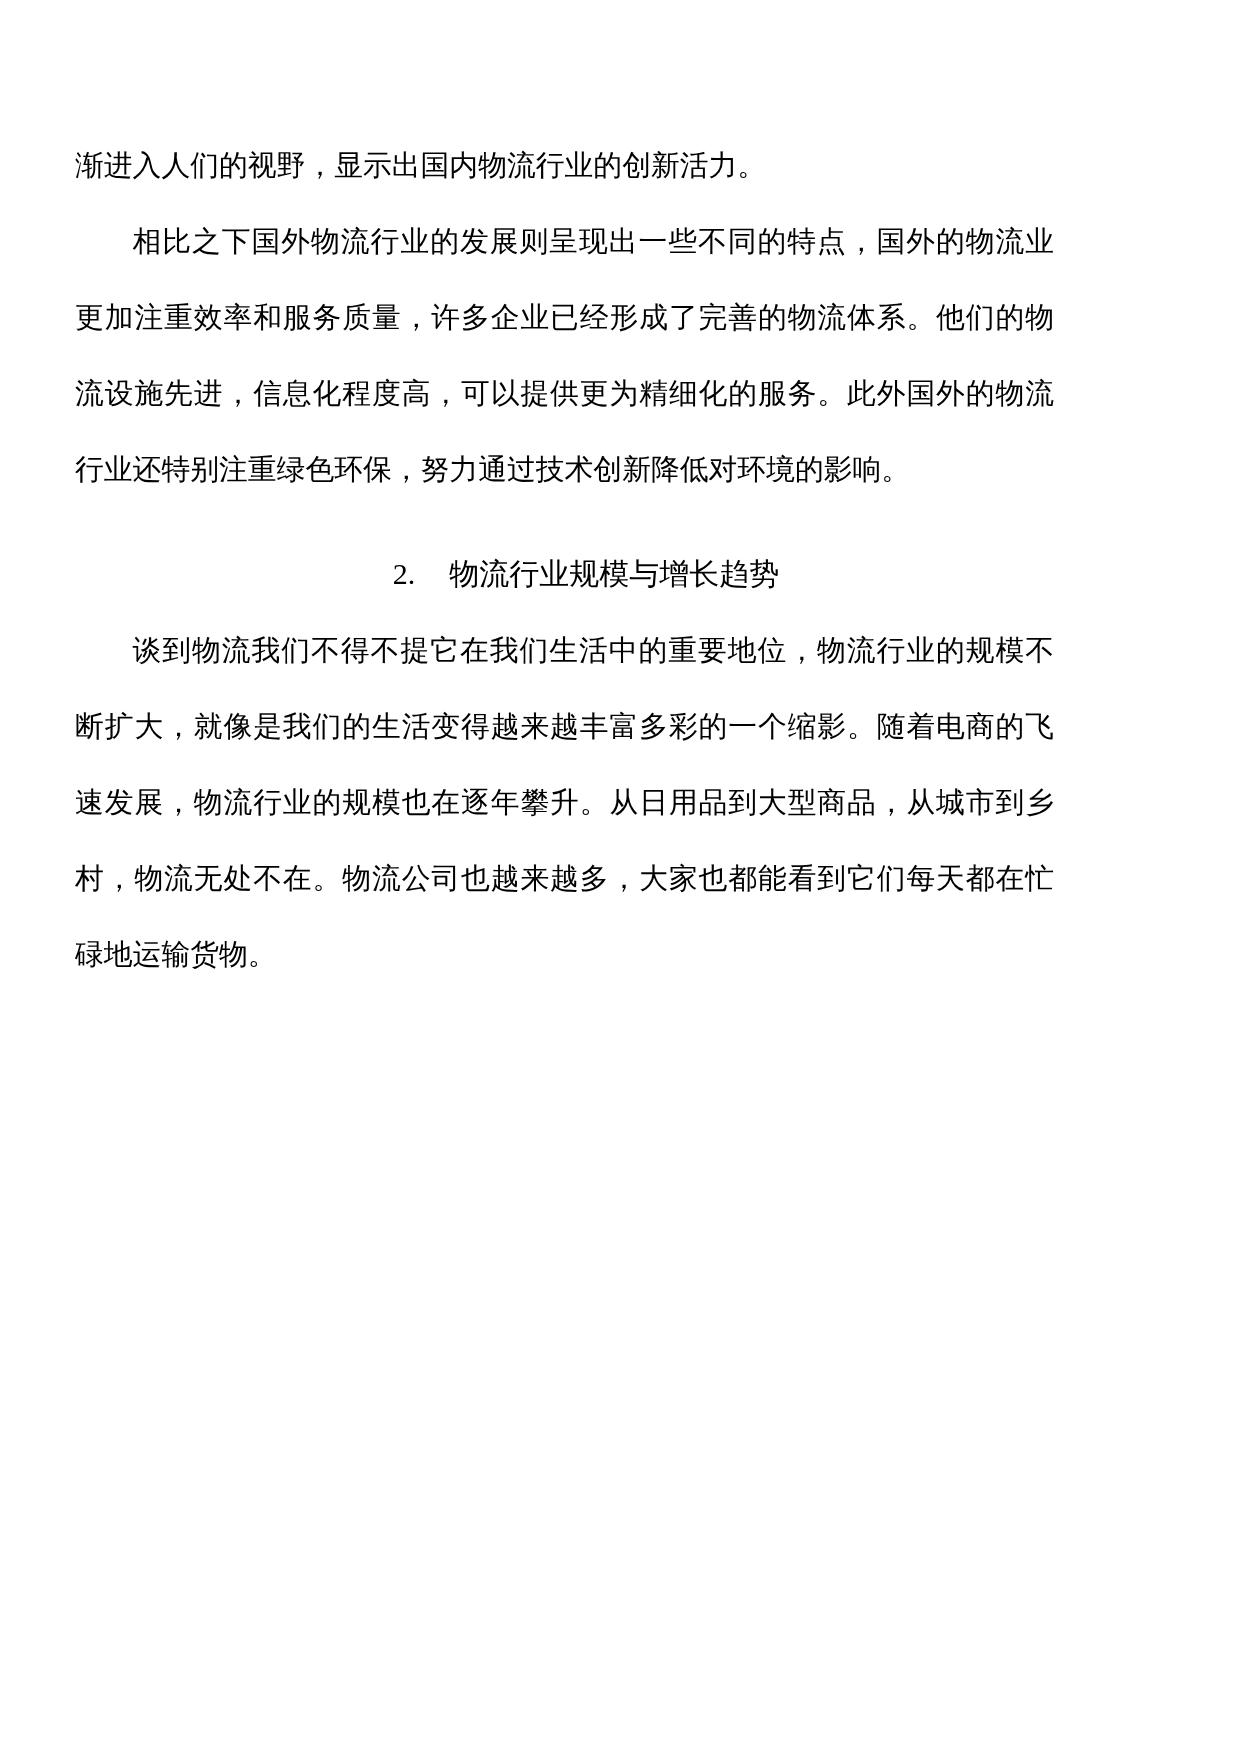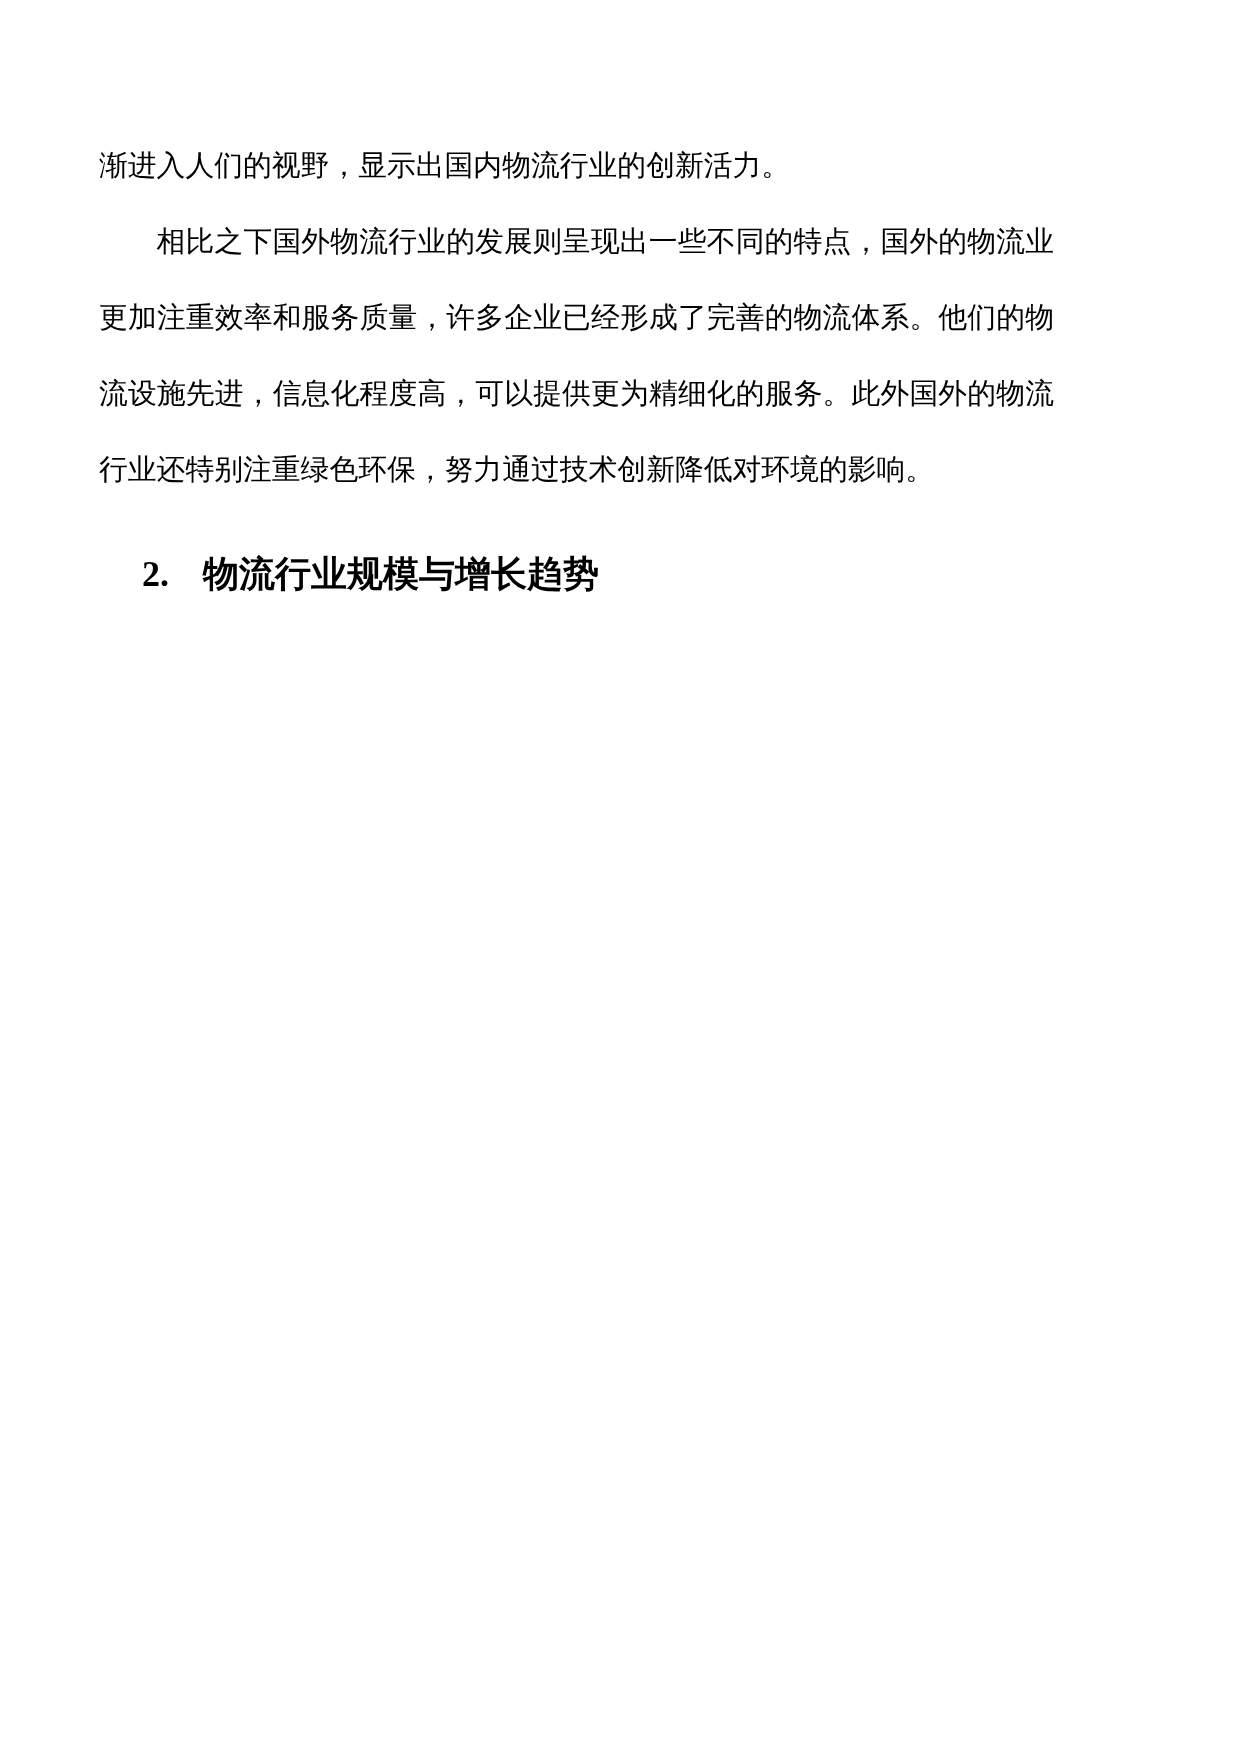--- a/index.html
+++ b/index.html
@@ -9,44 +9,44 @@
   body {
     width: 1241px;
     height: 1754px;
     background: #ffffff;
     overflow: hidden;
   }
   .page {
     box-sizing: border-box;
     width: 1241px;
     height: 1754px;
-    padding: 127px 187px 0 99px;
+    padding: 127px 187px 0 75px;
     background: #ffffff;
     color: #000000;
     font-family: "Liberation Serif", "DejaVu Serif", serif;
     font-size: 28.8px;
     line-height: 76px;
     text-align: justify;
     overflow: hidden;
   }
   p.para {
     margin: 0;
     padding: 0;
     text-indent: 2em;
   }
   p.para.continuation {
     text-indent: 0;
   }
   h2.heading {
     margin: 29px 0 0 0;
     padding: 0 0 0 43px;
-    font-size: 36px;
-    font-weight: bold;
+    font-size: 30px;
+    font-weight: normal;
     line-height: 76px;
-    text-align: left;
+    text-align: center;
     text-indent: 0;
   }
   h2.heading .num {
     display: inline-block;
     margin-right: 34px;
   }
 </style>
 </head>
 <body>
 
@@ -54,15 +54,16 @@
 
   <p class="para continuation">渐进入人们的视野，显示出国内物流行业的创新活力。</p>
 
   <p class="para">相比之下国外物流行业的发展则呈现出一些不同的特点，国外的物流业更加注重效率和服务质量，许多企业已经形成了完善的物流体系。他们的物流设施先进，信息化程度高，可以提供更为精细化的服务。此外国外的物流行业还特别注重绿色环保，努力通过技术创新降低对环境的影响。</p>
 
 
   <h2 class="heading">
     <span class="num">2.</span><span>物流行业规模与增长趋势</span>
   </h2>
 
+  <p class="para">谈到物流我们不得不提它在我们生活中的重要地位，物流行业的规模不断扩大，就像是我们的生活变得越来越丰富多彩的一个缩影。随着电商的飞速发展，物流行业的规模也在逐年攀升。从日用品到大型商品，从城市到乡村，物流无处不在。物流公司也越来越多，大家也都能看到它们每天都在忙碌地运输货物。</p>
 
 
 </div>
 
 </body></html>

